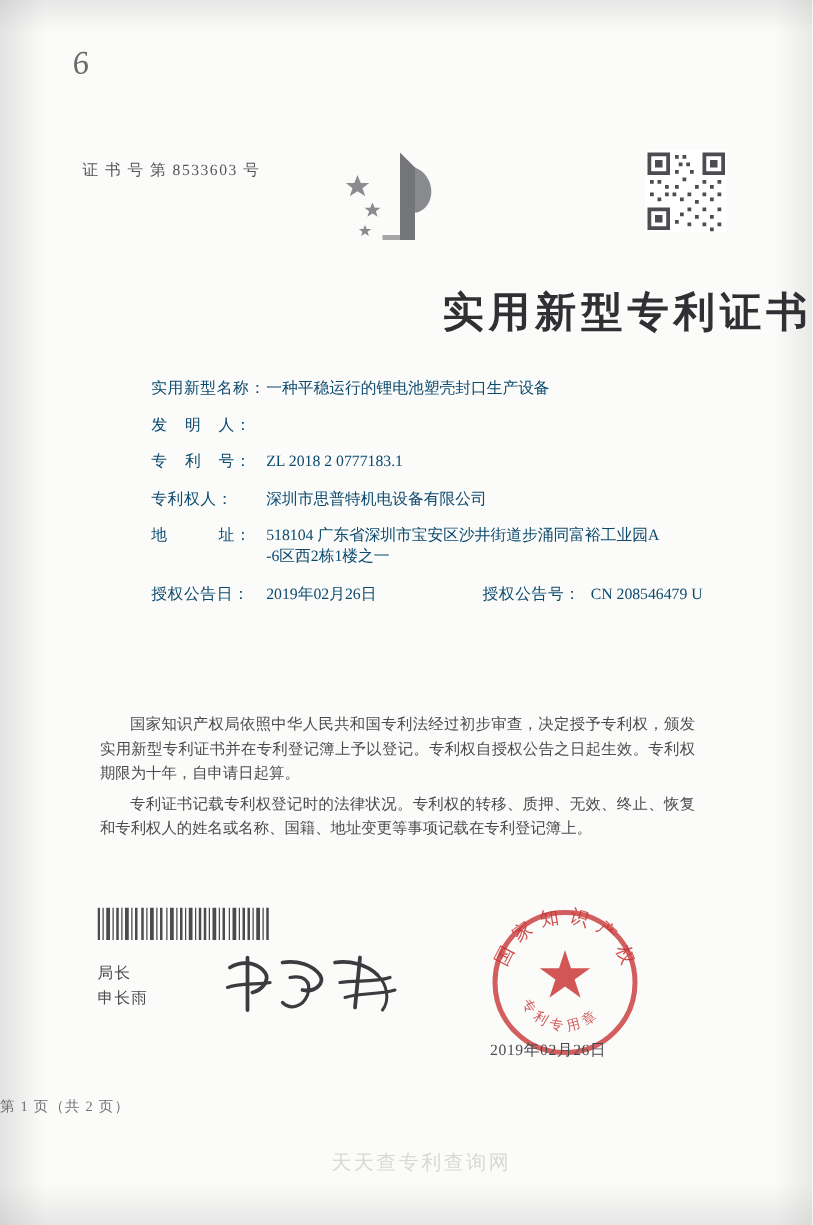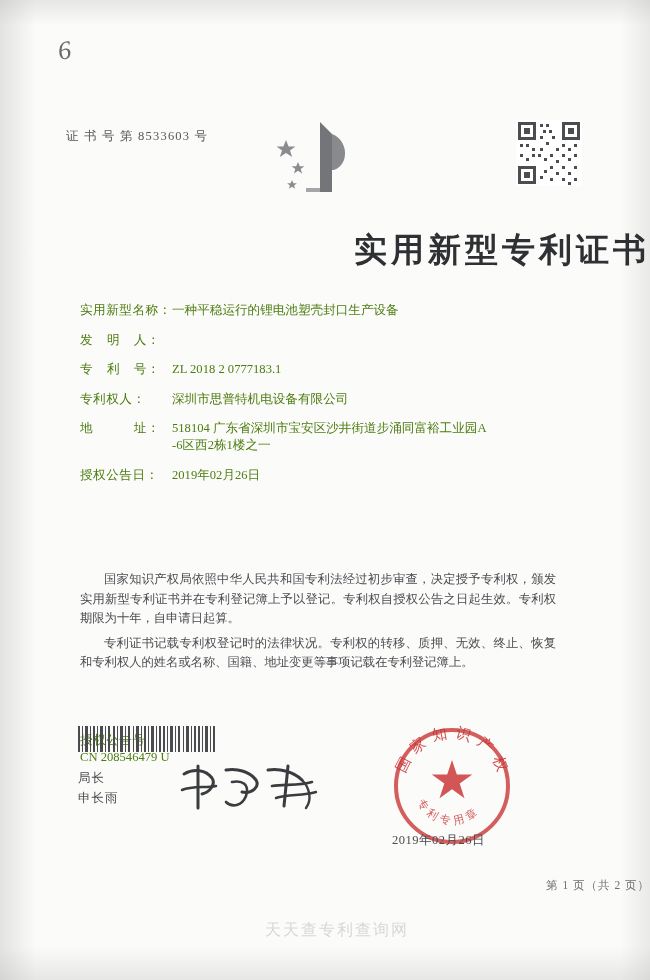--- a/index.html
+++ b/index.html
@@ -93,22 +93,23 @@
     position: absolute;
     left: 80px;
     top: 302px;
     width: 500px;
   }
   .field-row {
     display: flex;
     align-items: flex-start;
     margin-bottom: 12.5px;
     font-size: 12.6px;
-    color: #4d7c0f;
+    color: #0c4a6e;
     line-height: 17px;
+    margin-left: 41px;
   }
   .field-label {
     width: 92px;
     flex: 0 0 92px;
     letter-spacing: 0.5px;
     white-space: nowrap;
   }
   .field-label.spread {
     display: flex;
     justify-content: space-between;
@@ -121,21 +122,20 @@
   }
   .field-value .line2 {
     display: block;
   }
 
   
   .inline-pair {
     display: flex;
     align-items: flex-start;
     width: 100%;
-    flex-direction: column;
   }
   .inline-pair .left-part {
     display: flex;
     flex: 0 0 265px;
   }
   .inline-pair .right-label {
     flex: 0 0 auto;
     letter-spacing: 0.5px;
     margin-right: 8px;
   }
@@ -198,21 +198,21 @@
     font-size: 12.5px;
     color: #4a4b4f;
     letter-spacing: 0.5px;
   }
 
   
   .page-footer {
     position: absolute;
     left: 0; right: 0;
     top: 878px;
-    text-align: right;
+    text-align: left;
     font-size: 11.5px;
     color: #6f7073;
     letter-spacing: 1px;
   }
   .watermark-footer {
     position: absolute;
     left: 0; right: 15px;
     top: 920px;
     text-align: center;
     font-size: 16px;

